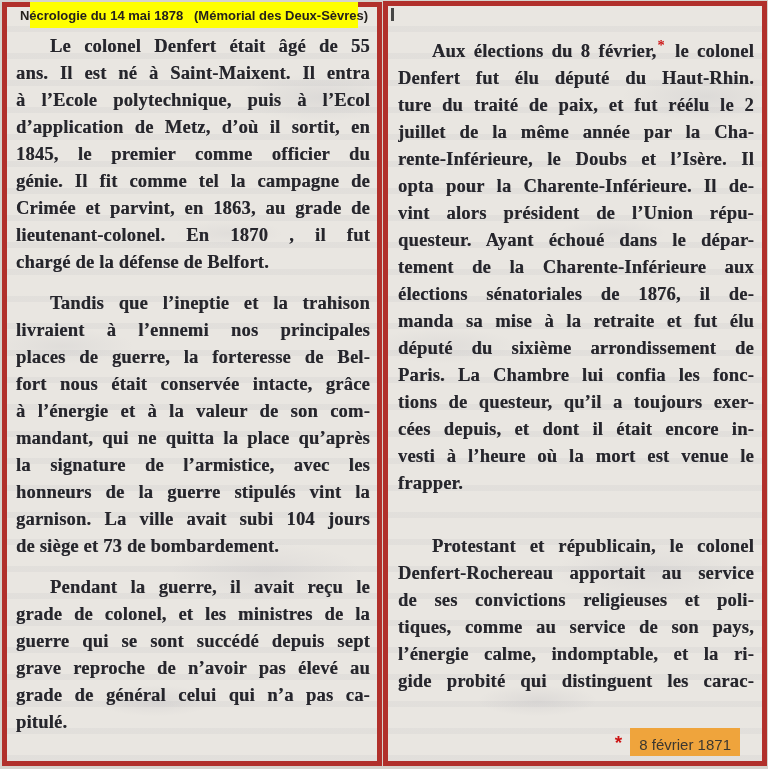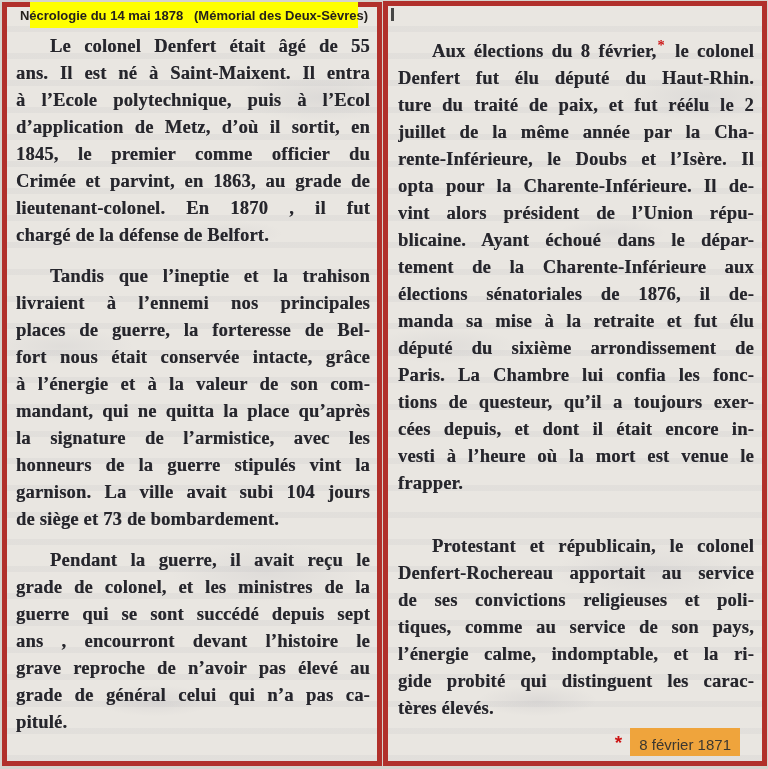--- a/index.html
+++ b/index.html
@@ -98,76 +98,75 @@
 
   <div class="header-note">Nécrologie du 14 mai 1878   (Mémorial des Deux-Sèvres)</div>
 
   <div class="col-box col-left" id="left-col">
       <div class="paragraph">
         <div class="line first">Le colonel Denfert était âgé de 55</div>
         <div class="line">ans. Il est né à Saint-Maixent. Il entra</div>
         <div class="line">à l’Ecole polytechnique, puis à l’Ecol</div>
         <div class="line">d’application de Metz, d’où il sortit, en</div>
         <div class="line">1845, le premier comme officier du</div>
+        <div class="line">génie. Il fit comme tel la campagne de</div>
         <div class="line">Crimée et parvint, en 1863, au grade de</div>
         <div class="line">lieutenant-colonel. En 1870 , il fut</div>
         <div class="line last">chargé de la défense de Belfort.</div>
       </div>
       <div class="paragraph">
         <div class="line first">Tandis que l’ineptie et la trahison</div>
         <div class="line">livraient à l’ennemi nos principales</div>
         <div class="line">places de guerre, la forteresse de Bel-</div>
         <div class="line">fort nous était conservée intacte, grâce</div>
         <div class="line">à l’énergie et à la valeur de son com-</div>
         <div class="line">mandant, qui ne quitta la place qu’après</div>
         <div class="line">la signature de l’armistice, avec les</div>
         <div class="line">honneurs de la guerre stipulés vint la</div>
         <div class="line">garnison. La ville avait subi 104 jours</div>
         <div class="line last">de siège et 73 de bombardement.</div>
       </div>
       <div class="paragraph">
         <div class="line first">Pendant la guerre, il avait reçu le</div>
         <div class="line">grade de colonel, et les ministres de la</div>
         <div class="line">guerre qui se sont succédé depuis sept</div>
-        <div class="line">ans , encourront devant l’histoire le</div>
         <div class="line">grave reproche de n’avoir pas élevé au</div>
         <div class="line">grade de général celui qui n’a pas ca-</div>
         <div class="line last">pitulé.</div>
       </div>
     </div>
 
   <div class="col-box col-right" id="right-col">
     <span class="scan-artifact"></span>
     <div class="paragraph">
         <div class="line first">Aux élections du 8 février,<span class="fn-ref">*</span> le colonel</div>
         <div class="line">Denfert fut élu député du Haut-Rhin.</div>
         <div class="line">ture du traité de paix, et fut réélu le 2</div>
         <div class="line">juillet de la même année par la Cha-</div>
         <div class="line">rente-Inférieure, le Doubs et l’Isère. Il</div>
         <div class="line">opta pour la Charente-Inférieure. Il de-</div>
         <div class="line">vint alors président de l’Union répu-</div>
-        <div class="line">blicaine. Ayant échoué dans le dépar-</div>
+        <div class="line">questeur. Ayant échoué dans le dépar-</div>
         <div class="line">tement de la Charente-Inférieure aux</div>
         <div class="line">élections sénatoriales de 1876, il de-</div>
         <div class="line">manda sa mise à la retraite et fut élu</div>
         <div class="line">député du sixième arrondissement de</div>
         <div class="line">Paris. La Chambre lui confia les fonc-</div>
         <div class="line">tions de questeur, qu’il a toujours exer-</div>
         <div class="line">cées depuis, et dont il était encore in-</div>
         <div class="line">vesti à l’heure où la mort est venue le</div>
         <div class="line last">frapper.</div>
       </div>
       <div class="paragraph">
         <div class="line first">Protestant et républicain, le colonel</div>
         <div class="line">Denfert-Rochereau apportait au service</div>
         <div class="line">de ses convictions religieuses et poli-</div>
         <div class="line">tiques, comme au service de son pays,</div>
         <div class="line">l’énergie calme, indomptable, et la ri-</div>
         <div class="line">gide probité qui distinguent les carac-</div>
-        <div class="line last">tères élevés.</div>
       </div>
       <div class="footnote">
       <span class="marker">*</span>
       <span class="label">8 février 1871</span>
     </div>
   </div>
 
 </div>
 
 </body></html>

